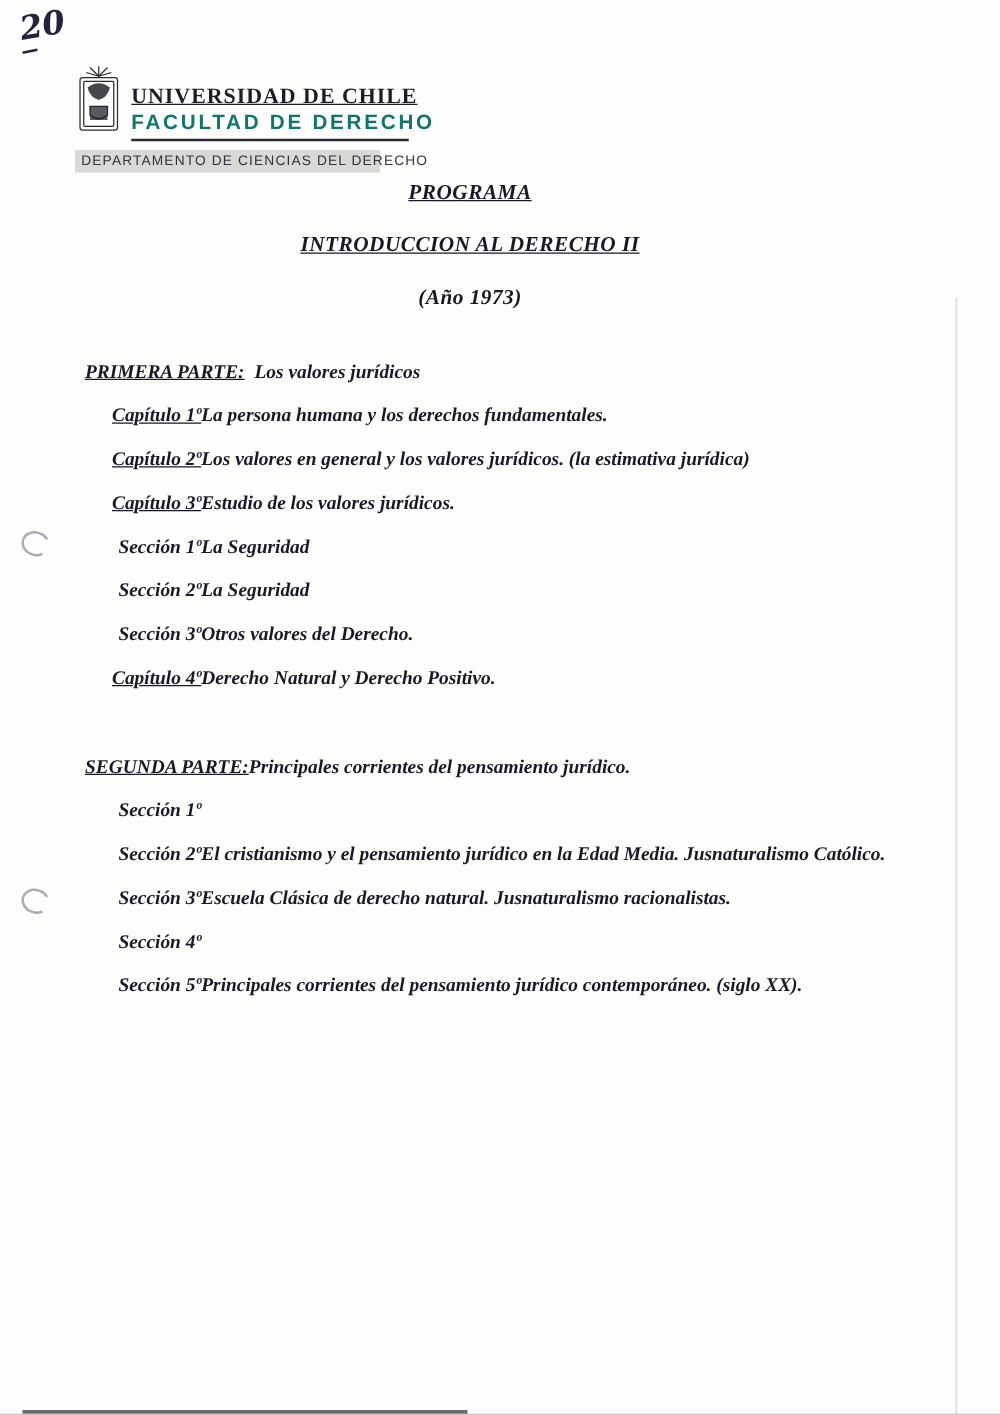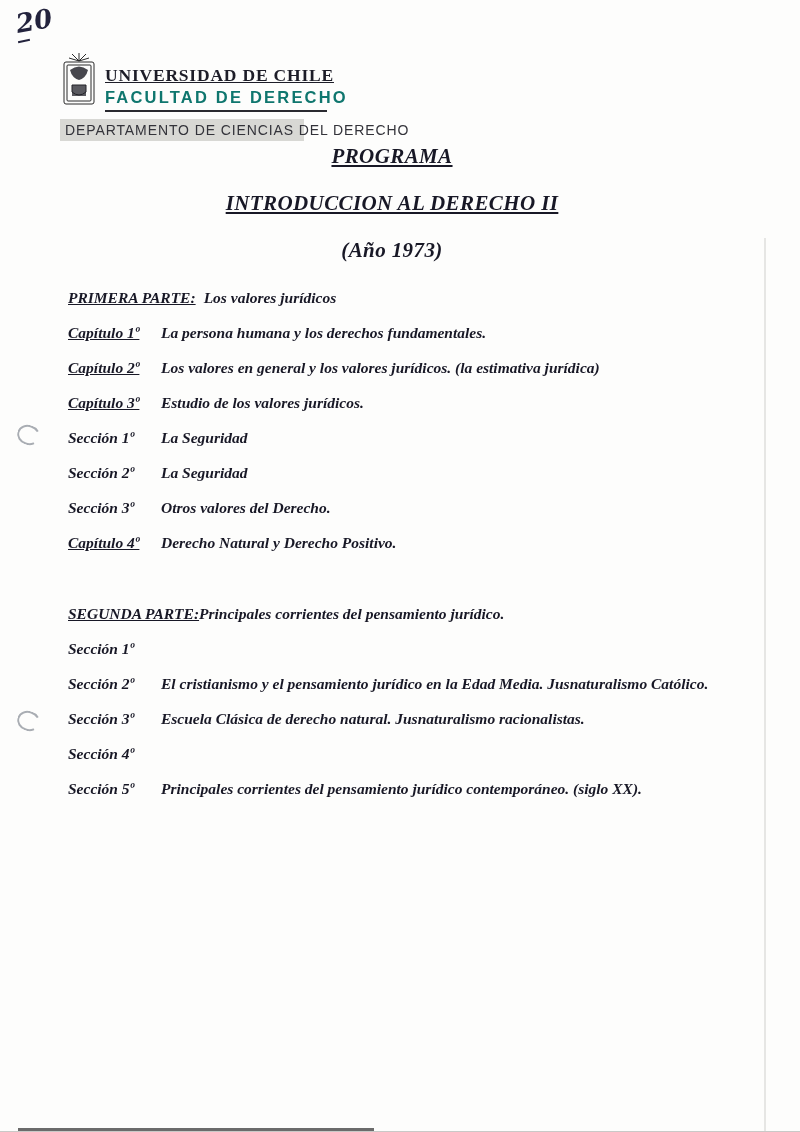--- a/index.html
+++ b/index.html
@@ -44,43 +44,43 @@
     font-family:"Liberation Sans", sans-serif;
     font-size:16.5px; font-weight:bold; letter-spacing:2.2px;
     color:#0f766e; white-space:nowrap;
   }
   .department {
     margin-top:7px;
     background:#d8d8d4;
     width:244px;
     padding:3px 4px 3px 5px;
     font-family:"Liberation Sans", sans-serif;
-    font-size:14px; letter-spacing:0.9px;
+    font-size:11px; letter-spacing:0.9px;
     color:#33333a; white-space:nowrap;
   }
 
   
   .titleblock {
-    position:absolute; top:144px; left:18px; width:748px;
+    position:absolute; top:144px; left:2px; width:748px;
     text-align:center;
     font-weight:bold; font-style:italic;
-    font-size:21px; letter-spacing:0.4px;
+    font-size:17px; letter-spacing:0.4px;
   }
   .titleblock .t { margin-bottom:22px; }
   .titleblock .underlined { text-decoration:underline; }
 
   
   .body { position:absolute; top:287px; left:68px; right:48px; }
   .row {
     display:flex; align-items:flex-start;
     font-style:italic; font-weight:bold;
     font-size:15.5px; line-height:21px;
     margin-bottom:14px;
   }
-  .row .label { width:93px; flex-shrink:0; white-space:nowrap; }
+  .row .label { width:93px; flex-shrink:0; white-space:nowrap;text-align:right; }
   .row.heading .label { width:auto; }
   .row .text { max-width:560px; }
   .row .gap { margin-left:8px; }
   .u { text-decoration:underline; }
   .part2 { margin-top:50px; }
   .wrap-narrow { max-width:500px; }
 
   
   .punch {
     position:absolute; left:17px;

